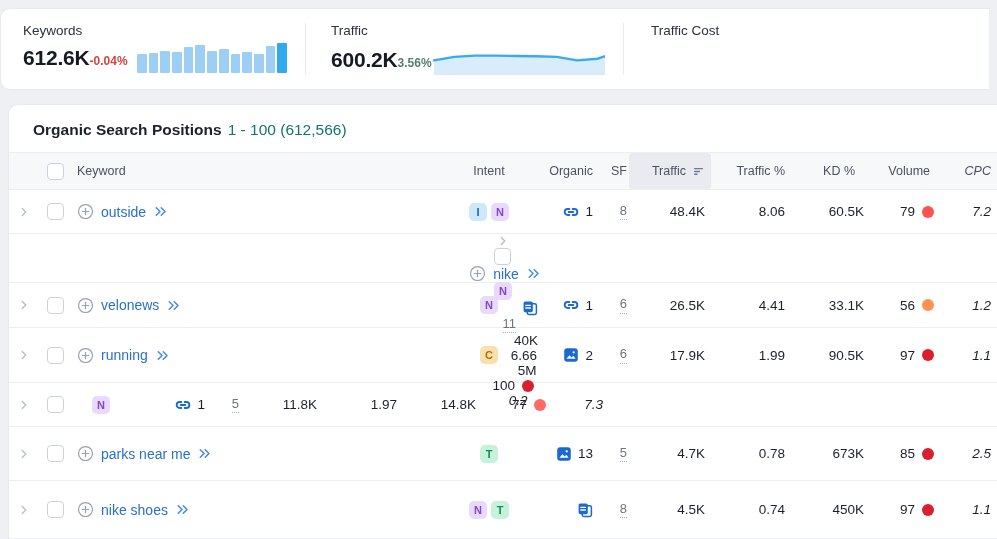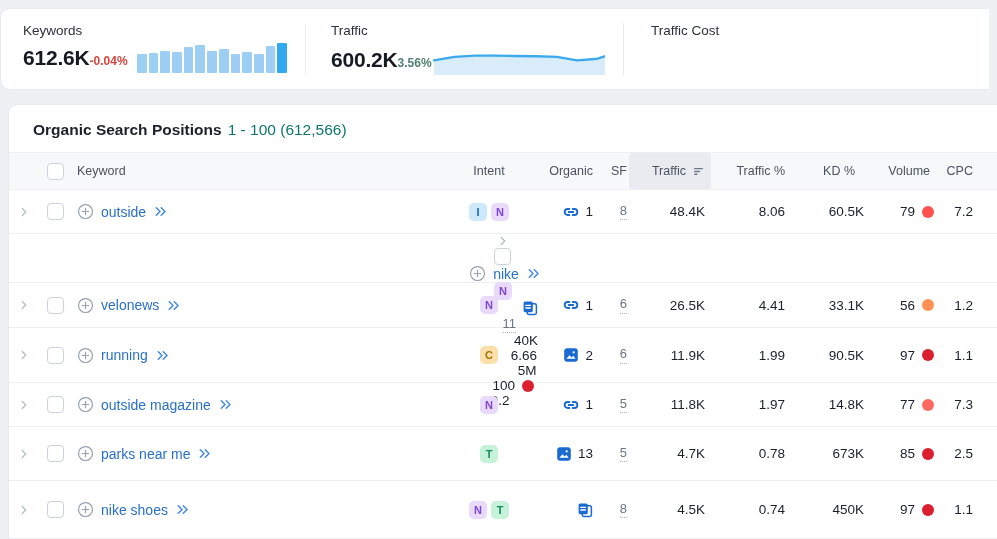--- a/index.html
+++ b/index.html
@@ -50,21 +50,21 @@
   .c-expand{width:30px;justify-content:center;}
   .c-check{width:34px;justify-content:flex-start;padding-left:8px;}
   .c-keyword{flex:1;padding-left:4px;gap:7px;}
   .c-intent{width:56px;justify-content:center;gap:4px;}
   .c-pos{width:82px;justify-content:flex-end;gap:6px;padding-right:6px;}
   .c-sf{width:30px;justify-content:flex-end;padding-right:2px;}
   .c-traffic{width:82px;justify-content:flex-end;padding-right:6px;}
   .c-tpct{width:80px;justify-content:flex-end;padding-right:6px;padding-left:6px;}
   .c-vol{width:79px;justify-content:flex-end;padding-right:6px;}
   .c-kd{width:66px;justify-content:flex-end;gap:7px;padding-right:2px;}
-  .c-cpc{width:61px;justify-content:flex-end;padding-right:24px;}
+  .c-cpc{width:61px;justify-content:flex-end;padding-right:6px;font-style:italic;}
   .thead .c-traffic{background:#e9ebf0;border-radius:4px;gap:6px;}
   .checkbox{width:17px;height:17px;border:1.5px solid #ccd2dc;border-radius:4px;background:#fff;box-sizing:border-box;}
   .data-row{display:flex;align-items:center;border-bottom:1px solid #edeff3;font-size:13.5px;color:#1b202a;box-sizing:border-box;}
   .data-row:nth-child(1){height:44px;}
   .data-row:nth-child(2){height:49px;flex-direction:column;}
   .data-row:nth-child(3){height:45px;}
   .data-row:nth-child(4){height:55px;}
   .data-row:nth-child(5){height:44px;}
   .data-row:nth-child(6){height:54px;}
   .data-row:nth-child(7){height:58px;}
@@ -338,47 +338,38 @@
 
       <svg class="pos-icon icon-image-pack-icon">
             <use href="#sym-image"></use>
           </svg>
 
       <span class="num pos-num">2</span>
     </div>
     <div class="cell c-sf">
       <span class="sf-link">6</span>
     </div>
-    <div class="cell c-traffic num">11.9K</div>
+    <div class="cell c-traffic num">17.9K</div>
     <div class="cell c-tpct num">1.99</div>
     <div class="cell c-vol num">90.5K</div>
     <div class="cell c-kd">
       <span class="num">97</span>
       <span class="kd-dot" style="background: rgb(220, 31, 46);"></span>
     </div>
     <div class="cell c-cpc num">1.1</div>
   </div>
 
   <div class="data-row">
     <div class="cell c-expand">
       <svg class="icon-sm" width="14" height="14">
             <use href="#sym-chevron-right"></use>
           </svg>
     </div>
     <div class="cell c-check">
       <span class="checkbox"></span>
-    </div>
-    <div class="cell c-keyword">
-      <svg class="icon-sm" width="17" height="17">
-            <use href="#sym-plus-circle"></use>
-          </svg>
-      <a class="keyword-link">outside magazine</a>
-      <svg class="icon-sm" width="15" height="15">
-            <use href="#sym-dbl-chevron"></use>
-          </svg>
     </div>
     <div class="cell c-intent">
           <span class="intent-badge" style="background: rgb(233, 217, 251); color: rgb(128, 71, 207);">N</span>
         </div>
     <div class="cell c-pos">
       <svg class="pos-icon icon-link-icon">
             <use href="#sym-link"></use>
           </svg>
 
       <span class="num pos-num">1</span>

